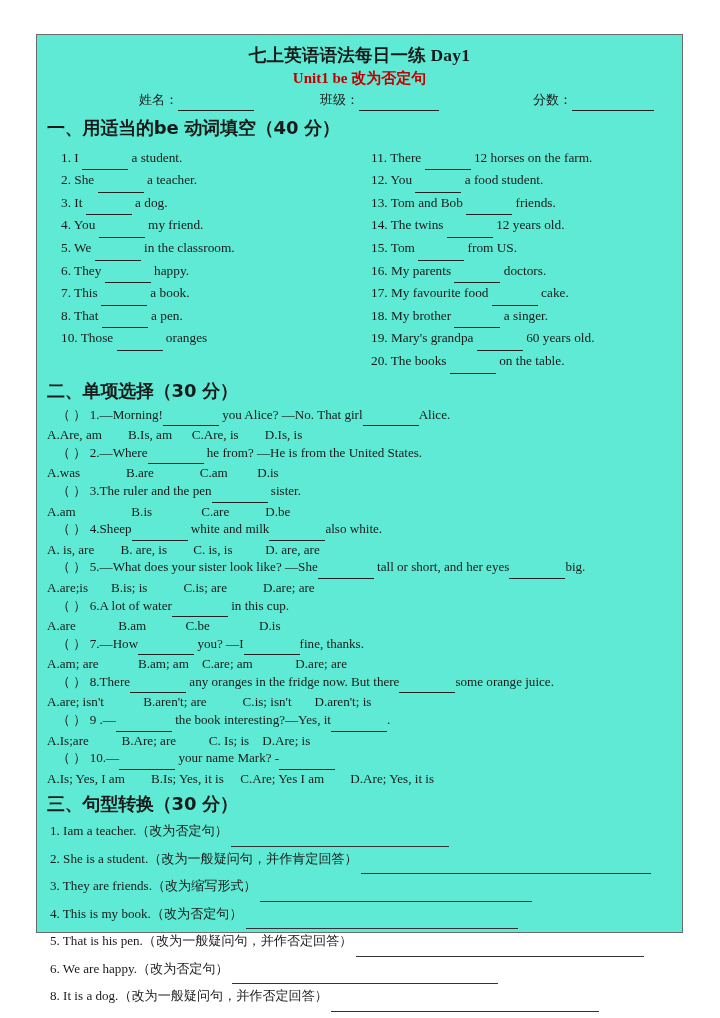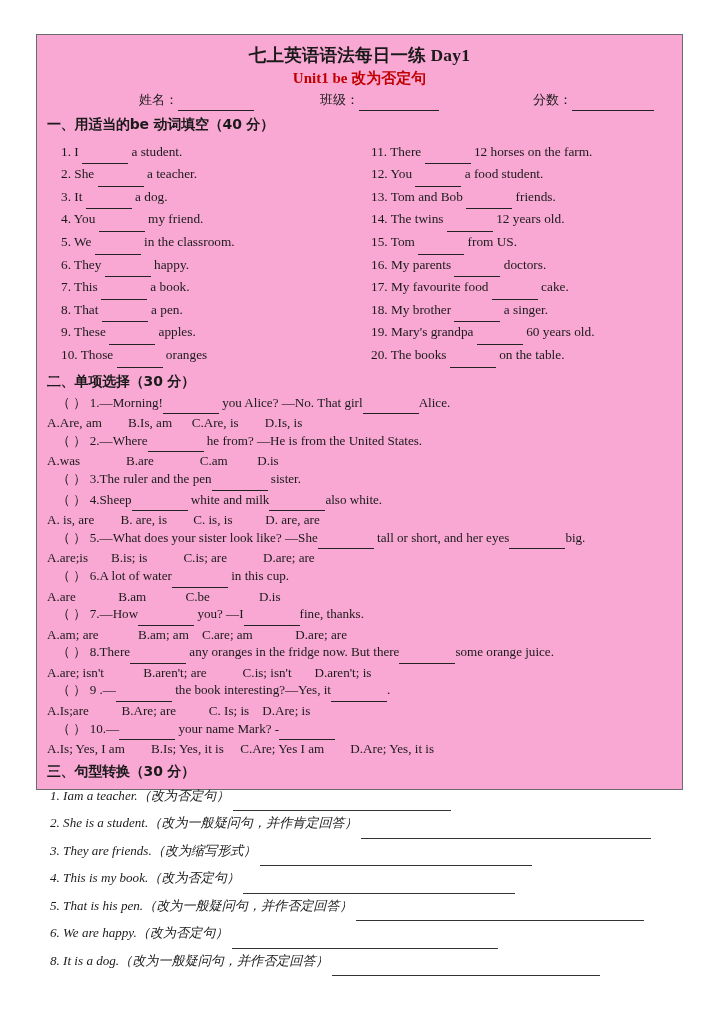--- a/index.html
+++ b/index.html
@@ -13,24 +13,24 @@
     font-family: "Liberation Serif", "DejaVu Serif", serif;
     color: #1a1a1a;
     position: relative;
     overflow: hidden;
   }
   .page-frame {
     position: absolute;
     left: 36px;
     top: 34px;
     width: 647px;
-    height: 756px;
+    height: 899px;
     border: 1.5px solid #6b6b6b;
     box-sizing: border-box;
-    background: #f9a8d4;
+    background: #5eead4;
   }
   .inner {
     padding: 6px 10px 0 10px;
     box-sizing: border-box;
     height: 100%;
   }
   .doc-title {
     text-align: center;
     font-weight: bold;
     font-size: 17.5px;
@@ -59,21 +59,21 @@
   .meta-field:last-child { margin-right: 0; margin-left: 28px; }
   .meta-label { }
   .blank-ul {
     display: inline-block;
     border-bottom: 1.3px solid #222;
     vertical-align: -2px;
   }
   .section-head {
     font-family: "DejaVu Sans", "Liberation Sans", sans-serif;
     font-weight: bold;
-    font-size: 14px;
+    font-size: 18px;
     margin: 5px 0 3px 0;
     letter-spacing: -0.2px;
   }
   .two-col {
     display: flex;
     margin-top: 8px;
   }
   .col {
     box-sizing: border-box;
   }
@@ -97,21 +97,20 @@
     white-space: pre;
   }
   .paren {
     letter-spacing: 0;
   }
   .trans-item {
     font-size: 13.1px;
     line-height: 23.5px;
     white-space: nowrap;
     padding-left: 3px;
-    font-style: italic;
   }
   .ans-line {
     display: inline-block;
     border-bottom: 1.2px solid #333;
     vertical-align: -3px;
   }
 </style>
 </head>
 <body>
 
@@ -132,21 +131,20 @@
     <div class="two-col">
       <div class="col col-left" id="fill-left">
           <div class="fill-item"><span>1.</span><span> I</span> <span class="blank-ul" style="width: 46px;">&nbsp;</span><span> a student.</span></div>
           <div class="fill-item"><span>2.</span><span> She</span> <span class="blank-ul" style="width: 46px;">&nbsp;</span><span> a teacher.</span></div>
           <div class="fill-item"><span>3.</span><span> It</span> <span class="blank-ul" style="width: 46px;">&nbsp;</span><span> a dog.</span></div>
           <div class="fill-item"><span>4.</span><span> You</span> <span class="blank-ul" style="width: 46px;">&nbsp;</span><span> my friend.</span></div>
           <div class="fill-item"><span>5.</span><span> We</span> <span class="blank-ul" style="width: 46px;">&nbsp;</span><span> in the classroom.</span></div>
           <div class="fill-item"><span>6.</span><span> They</span> <span class="blank-ul" style="width: 46px;">&nbsp;</span><span> happy.</span></div>
           <div class="fill-item"><span>7.</span><span> This</span> <span class="blank-ul" style="width: 46px;">&nbsp;</span><span> a book.</span></div>
           <div class="fill-item"><span>8.</span><span> That</span> <span class="blank-ul" style="width: 46px;">&nbsp;</span><span> a pen.</span></div>
-          <div class="fill-item"><span>9.</span><span> These</span> <span class="blank-ul" style="width: 46px;">&nbsp;</span><span> apples.</span></div>
           <div class="fill-item"><span>10.</span><span> Those</span> <span class="blank-ul" style="width: 46px;">&nbsp;</span><span> oranges</span></div>
         </div>
       <div class="col col-right" id="fill-right">
           <div class="fill-item"><span>11.</span><span> There</span> <span class="blank-ul" style="width: 46px;">&nbsp;</span><span> 12 horses on the farm.</span></div>
           <div class="fill-item"><span>12.</span><span> You</span> <span class="blank-ul" style="width: 46px;">&nbsp;</span><span> a food student.</span></div>
           <div class="fill-item"><span>13.</span><span> Tom and Bob</span> <span class="blank-ul" style="width: 46px;">&nbsp;</span><span> friends.</span></div>
           <div class="fill-item"><span>14.</span><span> The twins</span> <span class="blank-ul" style="width: 46px;">&nbsp;</span><span> 12 years old.</span></div>
           <div class="fill-item"><span>15.</span><span> Tom</span> <span class="blank-ul" style="width: 46px;">&nbsp;</span><span> from US.</span></div>
           <div class="fill-item"><span>16.</span><span> My parents</span> <span class="blank-ul" style="width: 46px;">&nbsp;</span><span> doctors.</span></div>
           <div class="fill-item"><span>17.</span><span> My favourite food</span> <span class="blank-ul" style="width: 46px;">&nbsp;</span><span> cake.</span></div>
@@ -156,20 +154,21 @@
         </div>
     </div>
 
     <div class="section-head">二、单项选择（30 分）</div>
     <div class="mc-block" id="mc-list">
         <div class="mc-q"><span class="paren">（    ）</span><span> 1.</span><span>—Morning!</span><span class="blank-ul" style="width: 56px;">&nbsp;</span><span> you Alice? —No. That girl</span><span class="blank-ul" style="width: 56px;">&nbsp;</span><span>Alice.</span></div>
         <div class="mc-opts">A.Are, am        B.Is, am      C.Are, is        D.Is, is</div>
         <div class="mc-q"><span class="paren">（    ）</span><span> 2.</span><span>—Where</span><span class="blank-ul" style="width: 56px;">&nbsp;</span><span> he from? —He is from the United States.</span></div>
         <div class="mc-opts">A.was              B.are              C.am         D.is</div>
         <div class="mc-q"><span class="paren">（    ）</span><span> 3.</span><span>The ruler and the pen</span><span class="blank-ul" style="width: 56px;">&nbsp;</span><span> sister.</span></div>
+        <div class="mc-opts">A.am                 B.is               C.are           D.be</div>
         <div class="mc-q"><span class="paren">（    ）</span><span> 4.</span><span>Sheep</span><span class="blank-ul" style="width: 56px;">&nbsp;</span><span> white and milk</span><span class="blank-ul" style="width: 56px;">&nbsp;</span><span>also white.</span></div>
         <div class="mc-opts">A. is, are        B. are, is        C. is, is          D. are, are</div>
         <div class="mc-q"><span class="paren">（    ）</span><span> 5.</span><span>—What does your sister look like? —She</span><span class="blank-ul" style="width: 56px;">&nbsp;</span><span> tall or short, and her eyes</span><span class="blank-ul" style="width: 56px;">&nbsp;</span><span>big.</span></div>
         <div class="mc-opts">A.are;is       B.is; is           C.is; are           D.are; are</div>
         <div class="mc-q"><span class="paren">（    ）</span><span> 6.</span><span>A lot of water</span><span class="blank-ul" style="width: 56px;">&nbsp;</span><span> in this cup.</span></div>
         <div class="mc-opts">A.are             B.am            C.be               D.is</div>
         <div class="mc-q"><span class="paren">（    ）</span><span> 7.</span><span>—How</span><span class="blank-ul" style="width: 56px;">&nbsp;</span><span> you? —I</span><span class="blank-ul" style="width: 56px;">&nbsp;</span><span>fine, thanks.</span></div>
         <div class="mc-opts">A.am; are            B.am; am    C.are; am             D.are; are</div>
         <div class="mc-q"><span class="paren">（    ）</span><span> 8.</span><span>There</span><span class="blank-ul" style="width: 56px;">&nbsp;</span><span> any oranges in the fridge now. But there</span><span class="blank-ul" style="width: 56px;">&nbsp;</span><span>some orange juice.</span></div>
         <div class="mc-opts">A.are; isn't            B.aren't; are           C.is; isn't       D.aren't; is</div>

